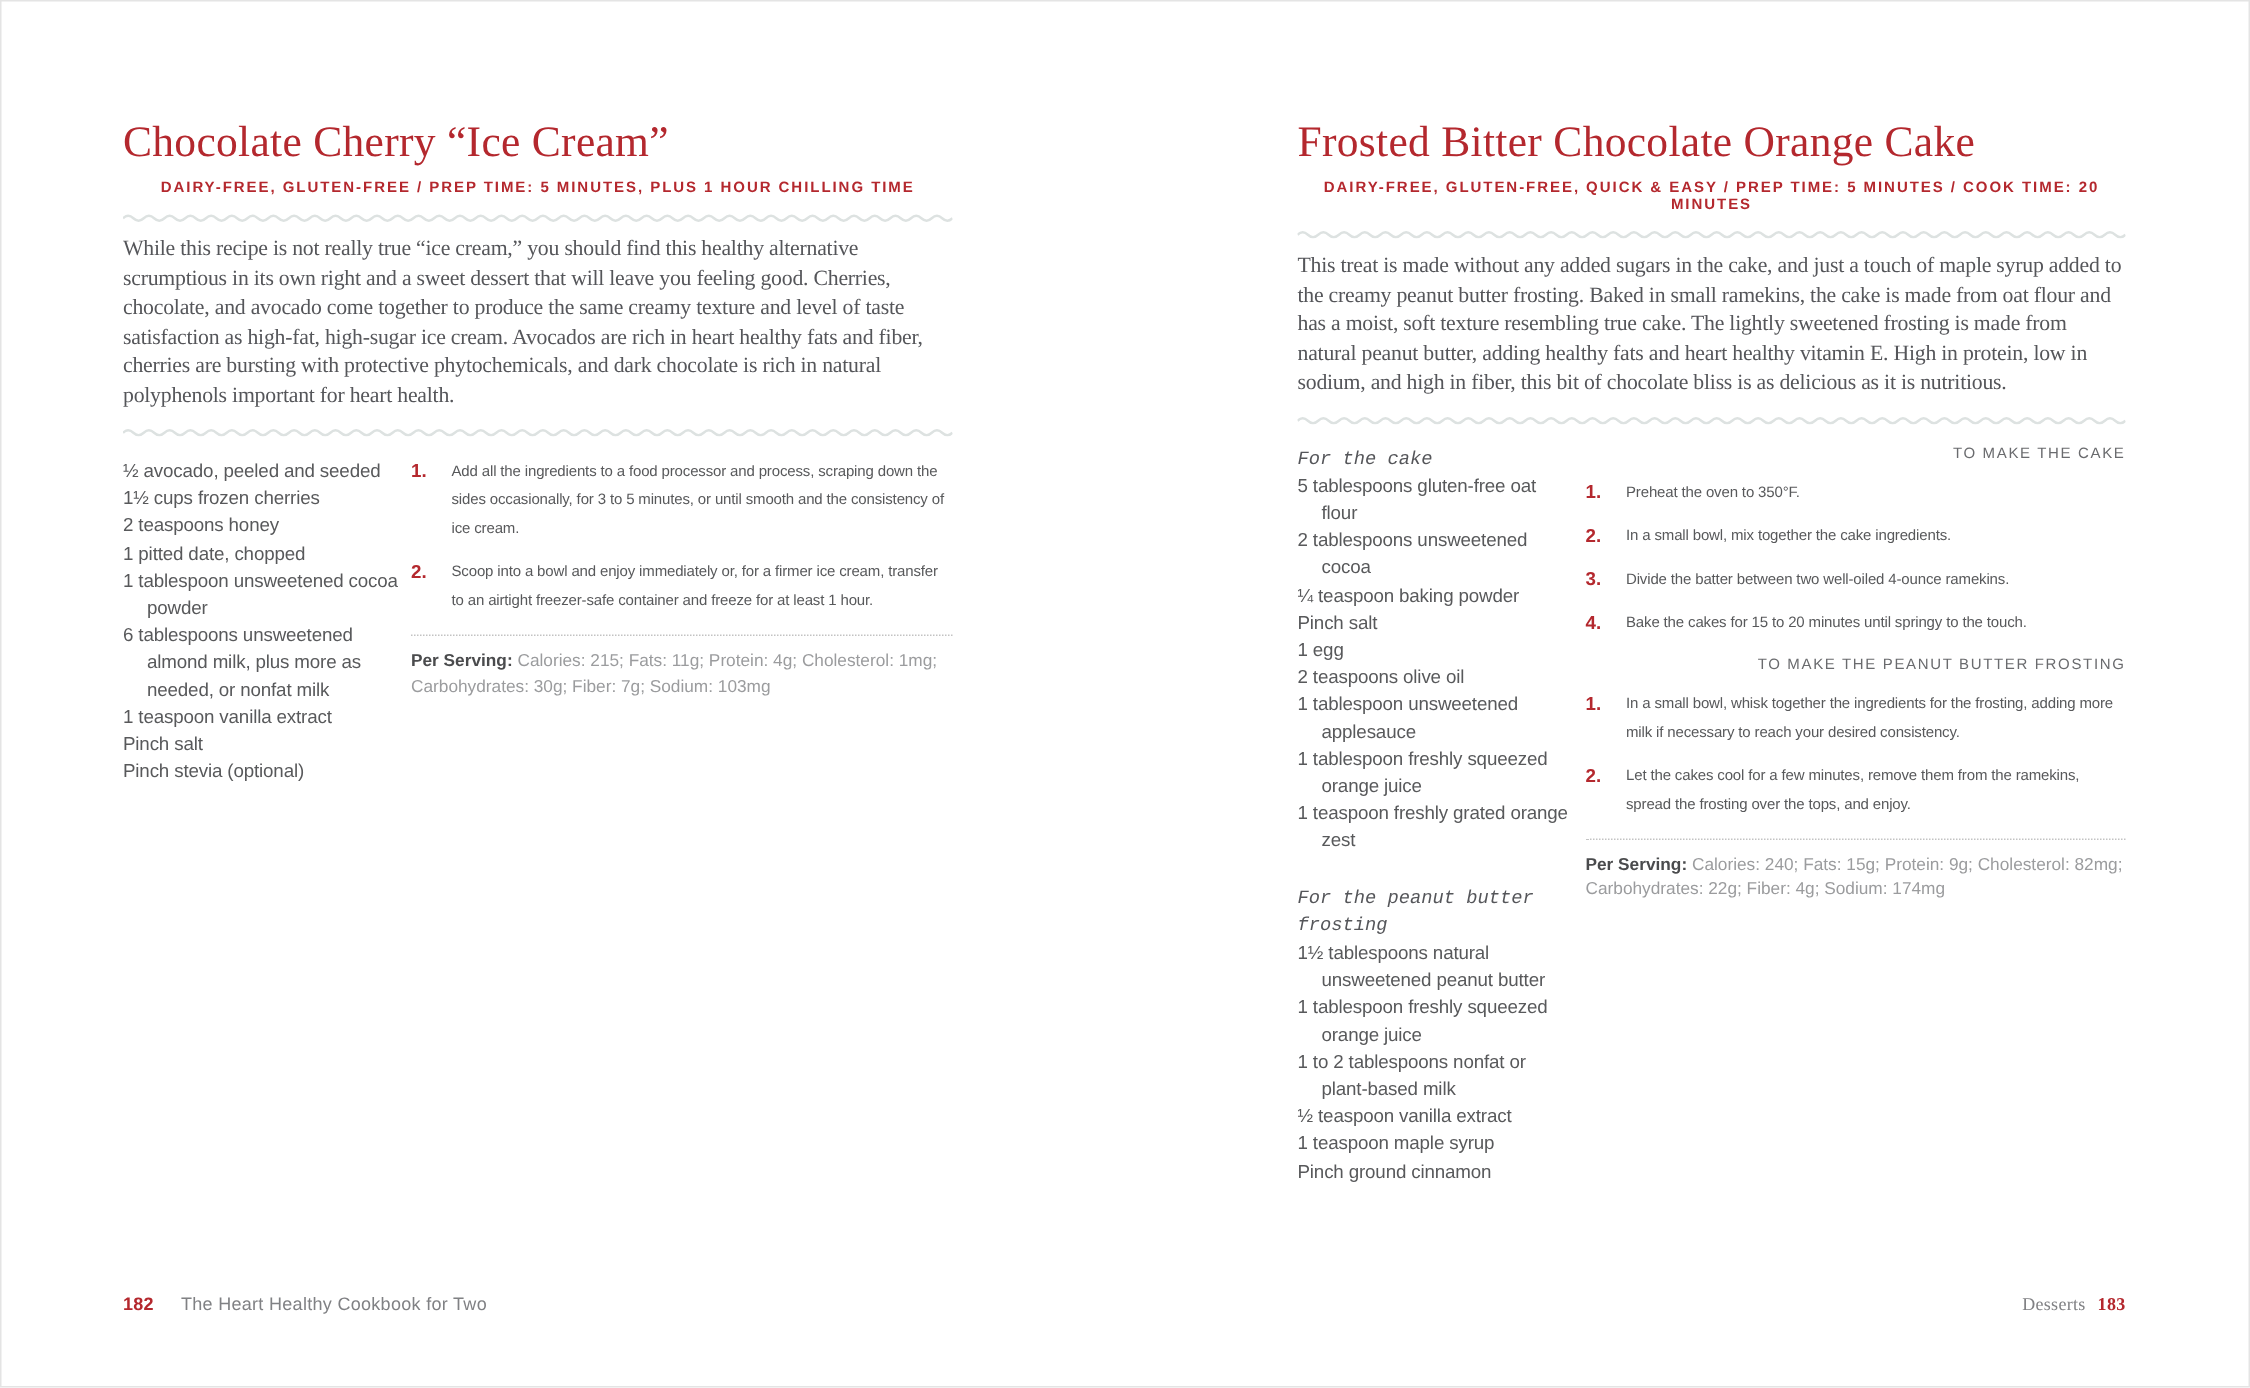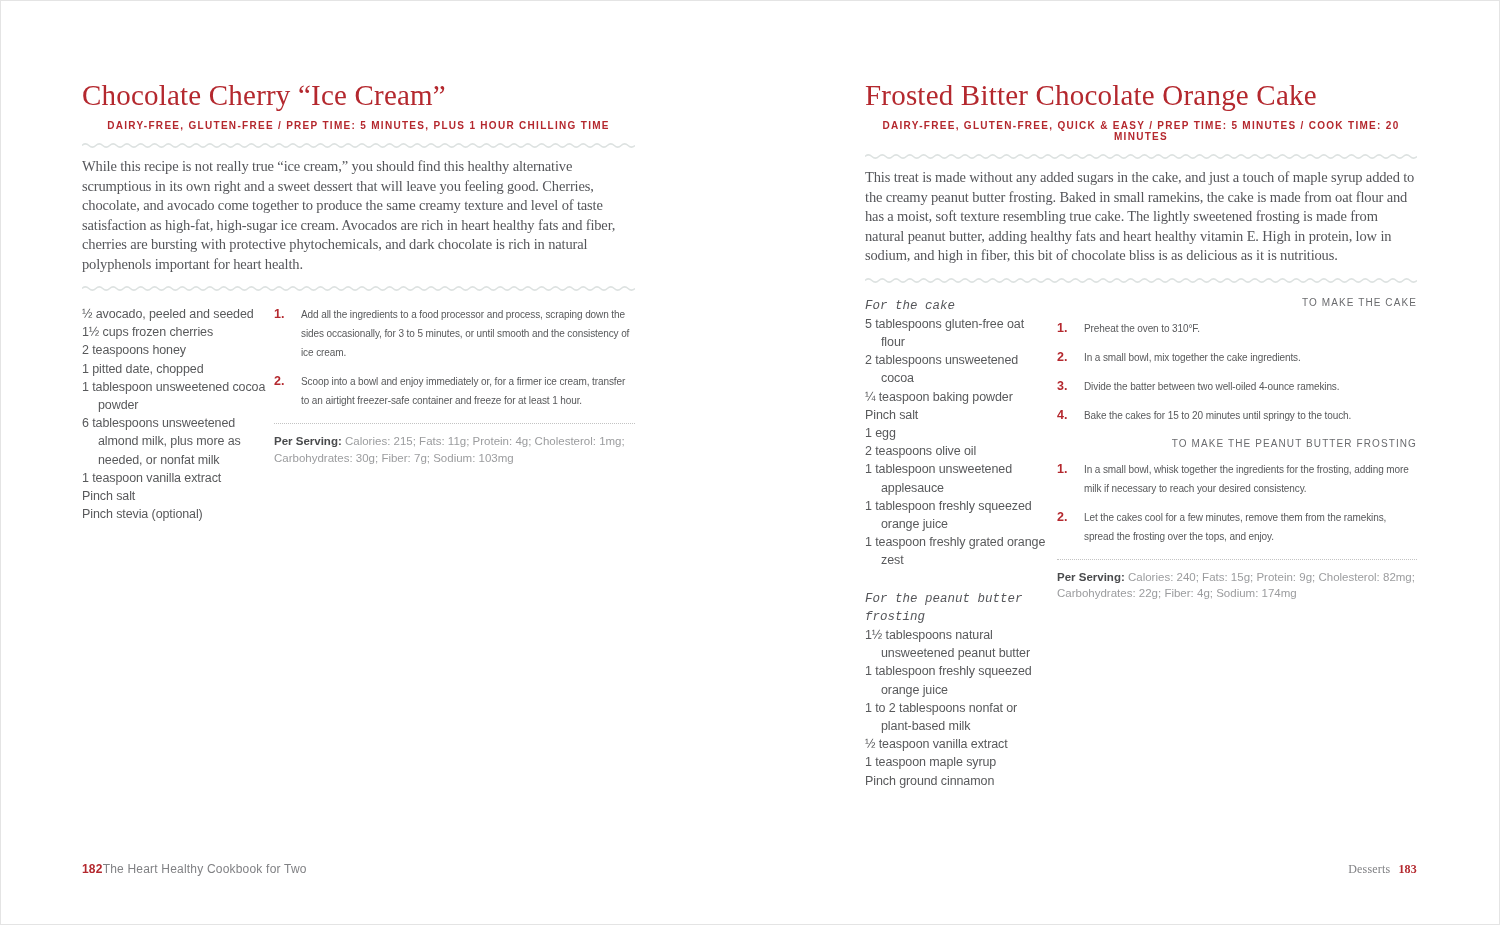--- a/index.html
+++ b/index.html
@@ -105,21 +105,21 @@
   .per-serving b { color: #4a4b4d; font-weight: 700; }
 
   .footer {
     position: absolute; top: 862px;
     font-size: 12px; color: #808184;
     letter-spacing: 0.2px;
   }
   .footer-left { left: 82px; }
   .footer-right { right: 83px; text-align: left; font-family: Liberation Serif, serif; }
   .footer .pagenum { color: #b4282e; font-weight: 700; }
-  .footer-left .pagenum { margin-right: 0; text-align: center; }
+  .footer-left .pagenum { margin-right: 18px; text-align: center; }
   .footer-right .pagenum { margin-left: 8px; }
 </style>
 </head>
 <body>
 
 <div class="frame"></div>
 
 <div class="page" id="page-left">
   <div class="recipe-title">Chocolate Cherry “Ice Cream”</div>
   <div class="recipe-tagline">DAIRY-FREE, GLUTEN-FREE / PREP TIME: 5 MINUTES, PLUS 1 HOUR CHILLING TIME</div>
@@ -230,21 +230,21 @@
           </ul>
       </div>
     </div>
     <div class="steps-col">
       <div class="step-group">
         <div class="step-group-header">TO MAKE THE CAKE</div>
         <div class="steps-list">
 
             <div class="step">
               <span class="step-num">1.</span>
-              <span class="step-text">Preheat the oven to 310°F.</span>
+              <span class="step-text">Preheat the oven to 350°F.</span>
             </div>
 
             <div class="step">
               <span class="step-num">2.</span>
               <span class="step-text">In a small bowl, mix together the cake ingredients.</span>
             </div>
 
             <div class="step">
               <span class="step-num">3.</span>
               <span class="step-text">Divide the batter between two well-oiled 4-ounce ramekins.</span>

